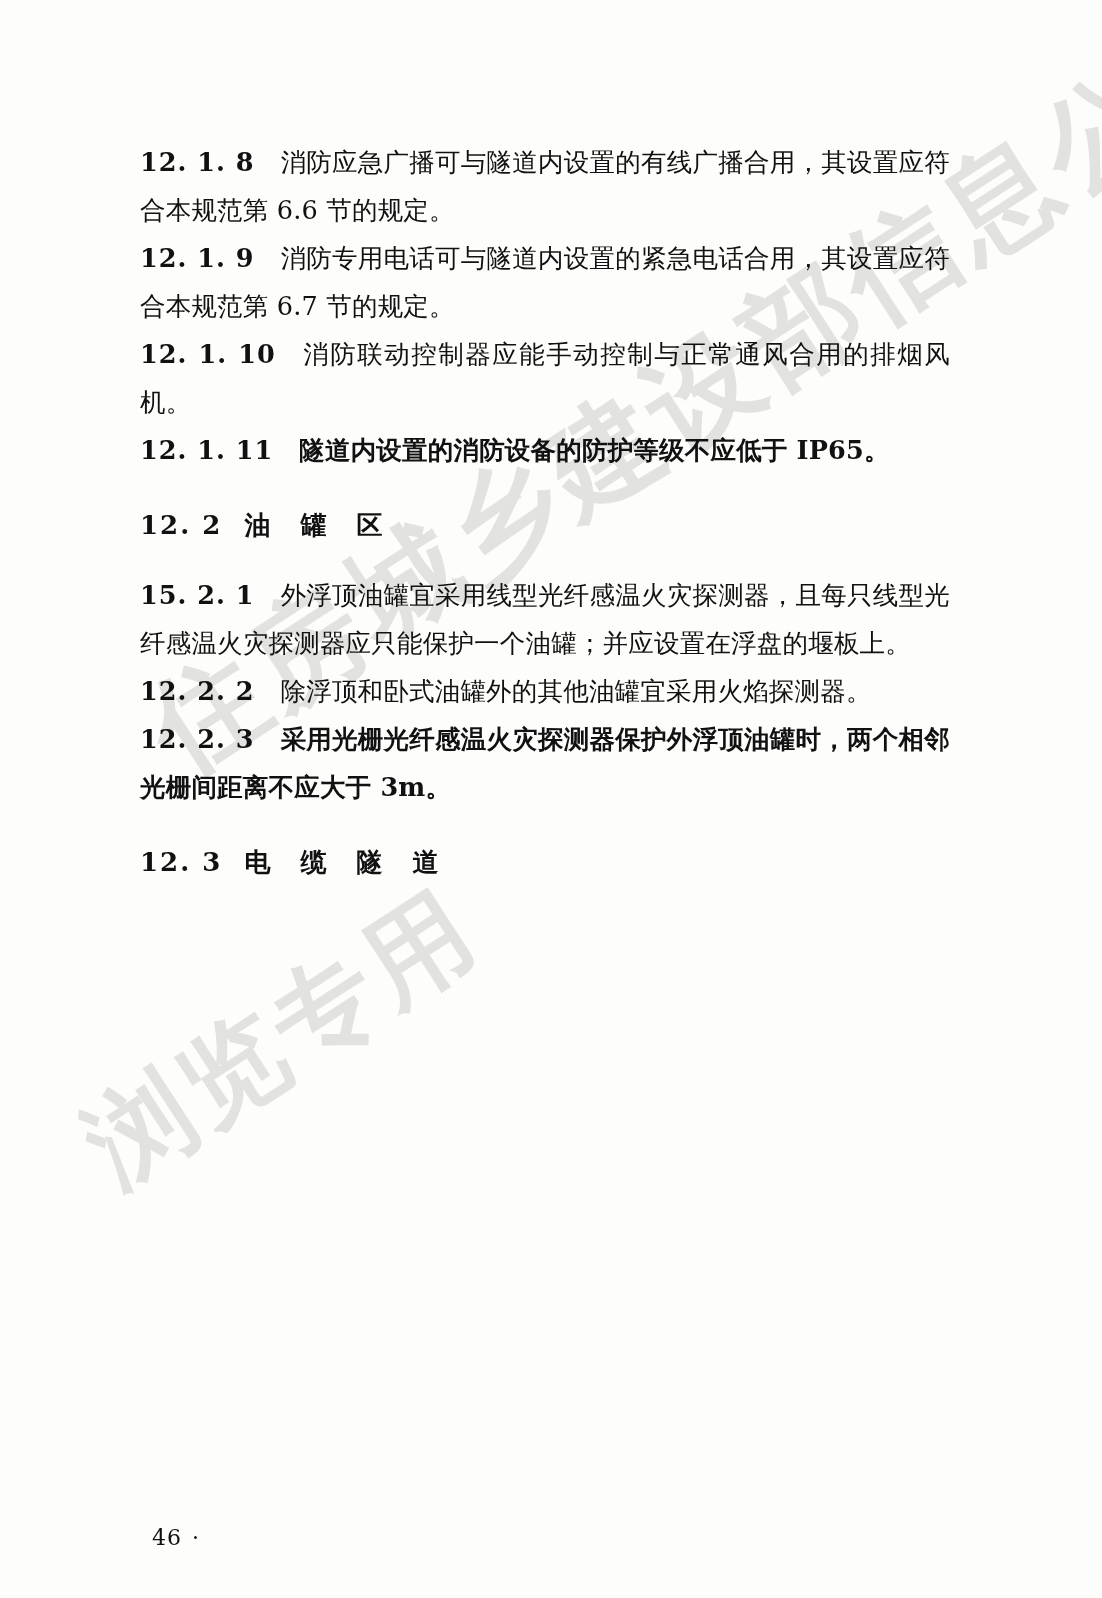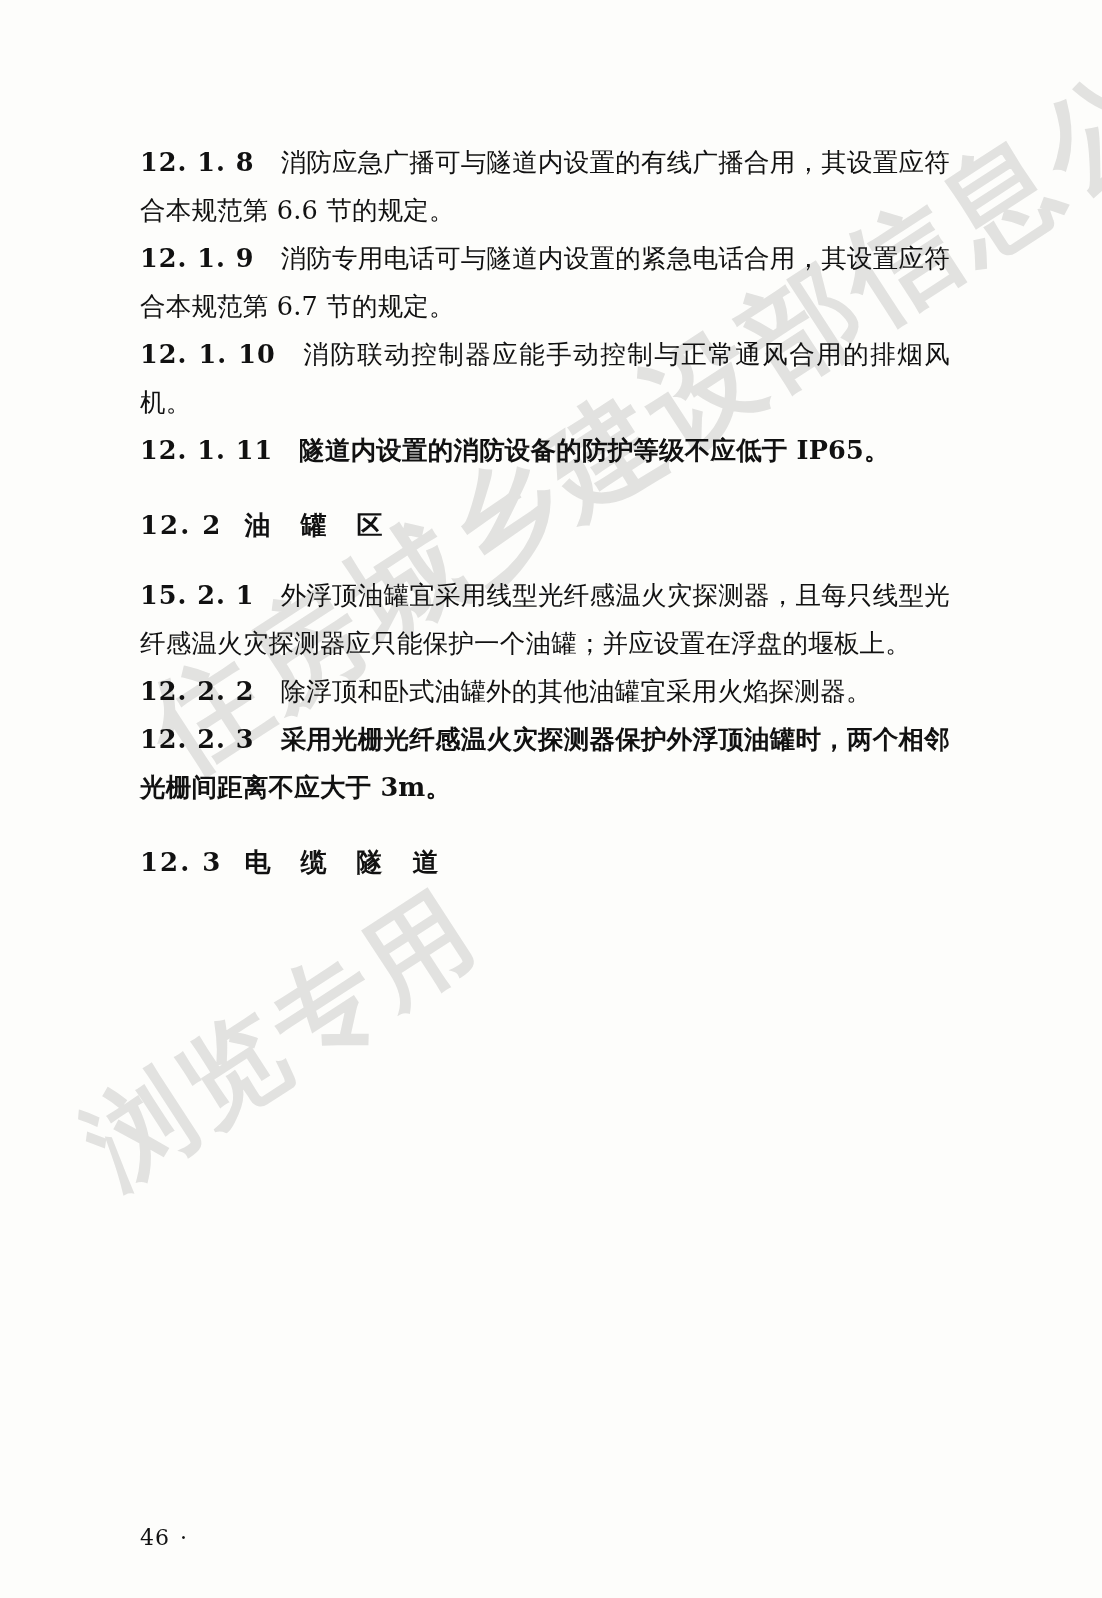--- a/index.html
+++ b/index.html
@@ -47,21 +47,21 @@
     text-align: left;
     margin: 34px 0 28px 0;
     letter-spacing: 2px;
   }
   .section-title .sp {
     display: inline-block;
     width: 22px;
   }
   .footer {
     position: absolute;
-    left: 140px;
+    left: 152px;
     bottom: 48px;
     font-size: 22px;
     letter-spacing: 1px;
     color: #111;
     font-family: "DejaVu Serif", "Liberation Serif", serif;
   }
   .footer .dot {
     display: inline-block;
     margin: 0 10px;
   }

